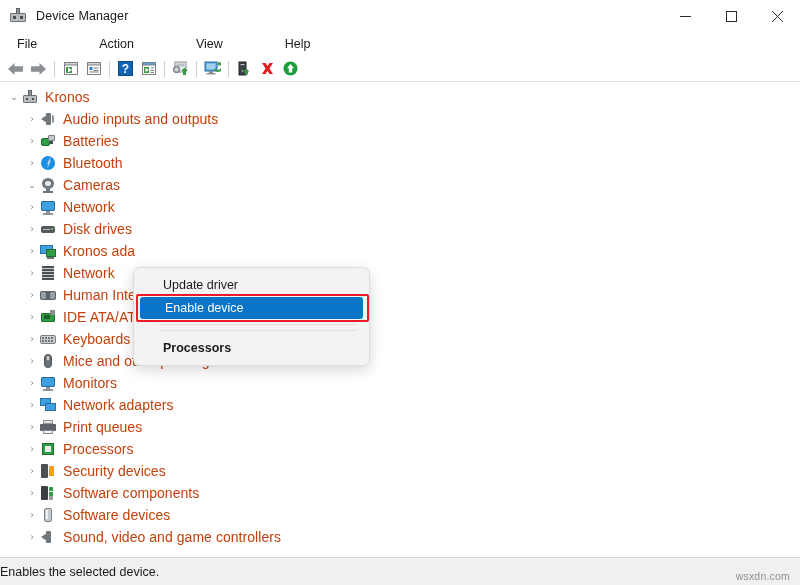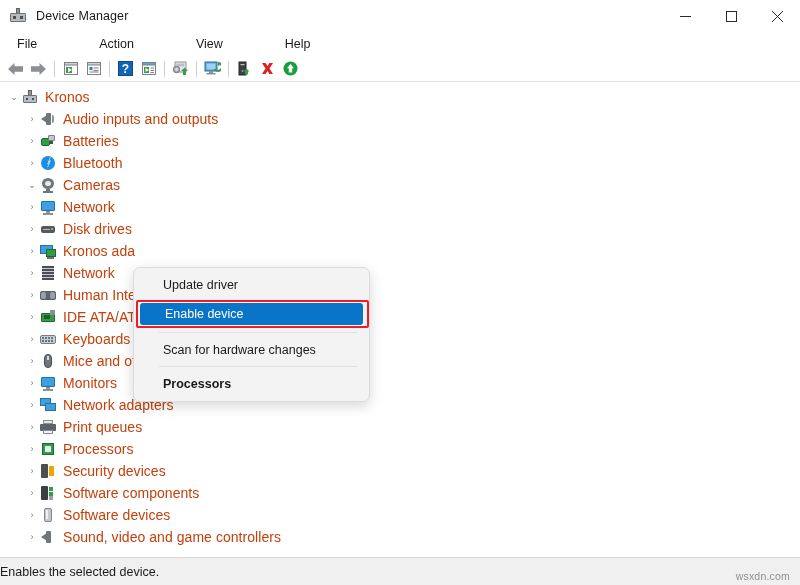--- a/index.html
+++ b/index.html
@@ -271,21 +271,21 @@
     white-space: nowrap;
   }
   .ctx-item.bold { font-weight: bold; }
   .ctx-sep {
     height: 1px;
     background: #e0e0e0;
     margin: 5px 12px 5px 25px;
   }
   .ctx-highlight-wrap {
     position: relative;
-    margin: 7px 0;
+    margin: 1px 0;
   }
   .ctx-item.selected {
     background: #0a74c8;
     color: #ffffff;
     margin: 0 6px;
     border-radius: 3px;
     height: 22px;
   }
   .redbox {
     position: absolute;
@@ -670,21 +670,20 @@
 
     <div class="ctxmenu">
       <div class="ctx-item">Update driver</div>
 
       <div class="ctx-highlight-wrap">
         <div class="ctx-item selected">Enable device</div>
         <div class="redbox"></div>
       </div>
 
       <div class="ctx-sep"></div>
-      <div class="ctx-item">Scan for hardware changes</div>
       <div class="ctx-sep"></div>
       <div class="ctx-item bold">Processors</div>
     </div>
 
   </div>
 
   <div class="statusbar">
     <div class="status-text">Enables the selected device.</div>
     <div class="watermark">wsxdn.com</div>
   </div>

